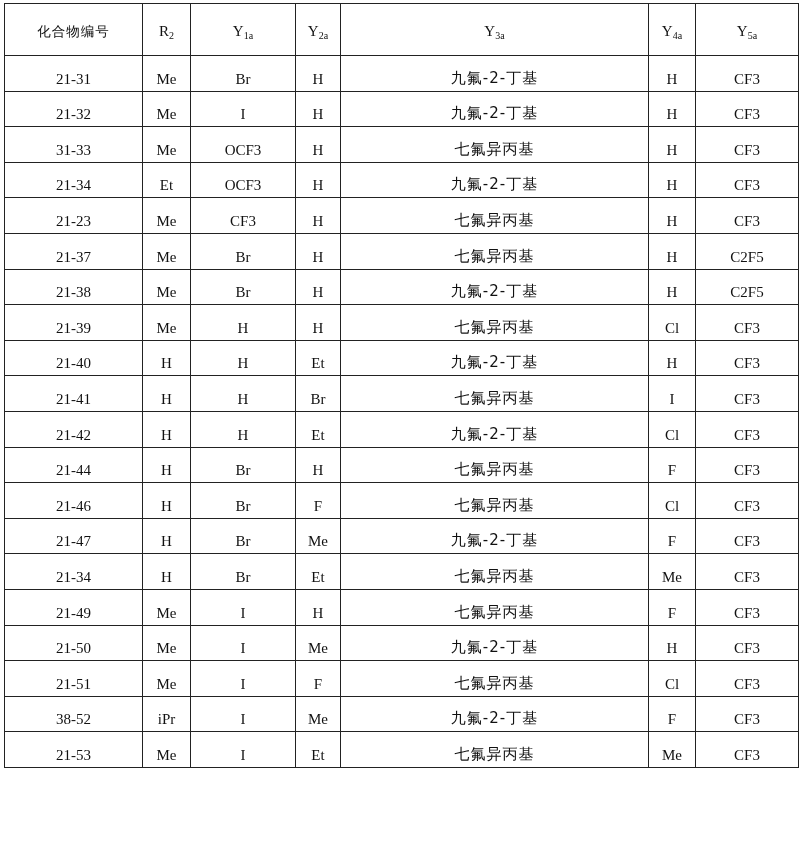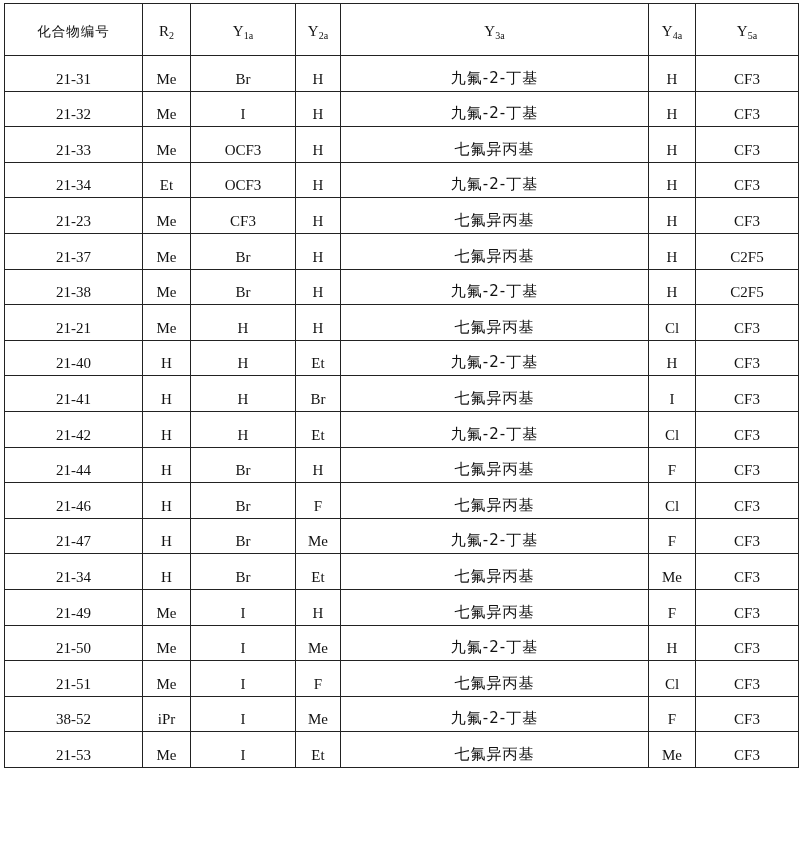--- a/index.html
+++ b/index.html
@@ -100,21 +100,21 @@
       <tr>
         <td>21-32</td>
         <td>Me</td>
         <td>I</td>
         <td>H</td>
         <td class="cjk">九氟-2-丁基</td>
         <td>H</td>
         <td class="bold-ish">CF3</td>
       </tr>
       <tr>
-        <td>21-33</td>
+        <td>31-33</td>
         <td>Me</td>
         <td>OCF3</td>
         <td>H</td>
         <td class="cjk">七氟异丙基</td>
         <td>H</td>
         <td class="bold-ish">CF3</td>
       </tr>
       <tr>
         <td>21-34</td>
         <td>Et</td>
@@ -145,21 +145,21 @@
       <tr>
         <td>21-38</td>
         <td>Me</td>
         <td class="bold-ish">Br</td>
         <td>H</td>
         <td class="cjk">九氟-2-丁基</td>
         <td>H</td>
         <td class="bold-ish">C2F5</td>
       </tr>
       <tr>
-        <td>21-21</td>
+        <td>21-39</td>
         <td>Me</td>
         <td>H</td>
         <td>H</td>
         <td class="cjk">七氟异丙基</td>
         <td>Cl</td>
         <td>CF3</td>
       </tr>
       <tr>
         <td>21-40</td>
         <td>H</td>

